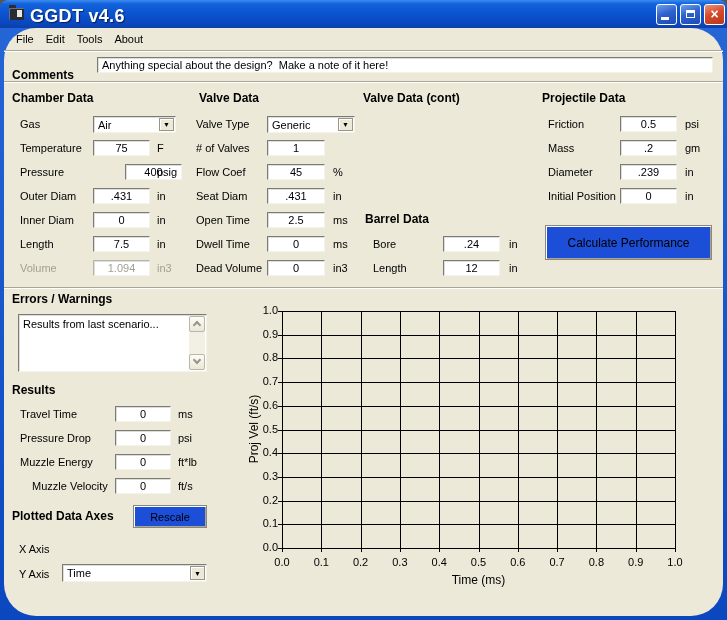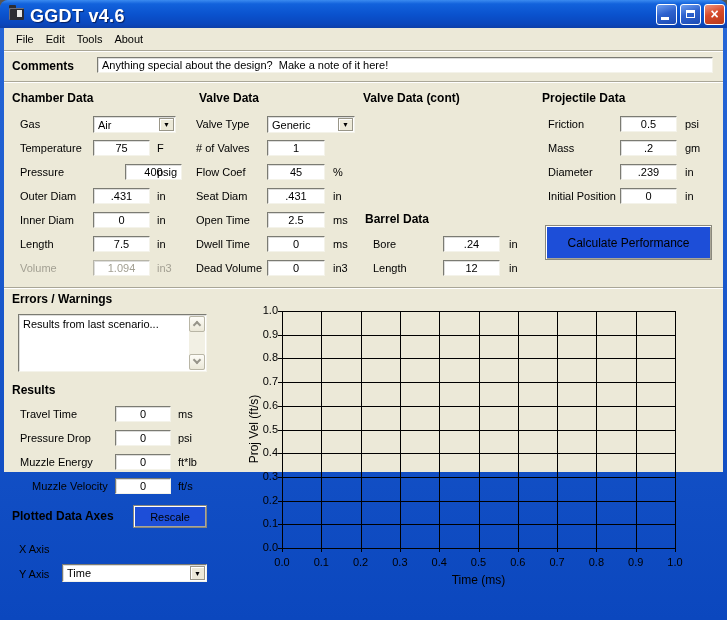--- a/index.html
+++ b/index.html
@@ -22,21 +22,21 @@
   .app-icon::after { content:""; position:absolute; right:2px; top:2px; width:5px; height:7px; background:#e8e8e8; }
   .title-text { position:absolute; left:30px; top:6px; color:#fff; font-size:18px; font-weight:bold;
     text-shadow:1px 1px 1px rgba(0,0,30,.6); letter-spacing:.3px; }
   .winbtn { position:absolute; top:4px; width:21px; height:21px; border:1px solid #fff; border-radius:3px;
     color:#fff; text-align:center; cursor:pointer; }
   .btn-min, .btn-max { background:linear-gradient(160deg,#70A0F0 0%, #2E62CE 45%, #1C4BB4 100%); }
   .btn-close { background:linear-gradient(160deg,#EE9480 0%, #D6492A 45%, #B83A1C 100%); font-size:14px; font-weight:bold; line-height:18px; }
   .btn-min { left:656px; } .btn-max { left:680px; } .btn-close { left:704px; }
   .glyph-min { position:absolute; left:4px; bottom:4px; width:8px; height:3px; background:#fff; }
   .glyph-max { position:absolute; left:5px; top:5px; width:9px; height:8px; border:1px solid #fff; border-top:3px solid #fff; }
-  .client { position:absolute; left:4px; top:28px; width:719px; height:444px; background:#ECE9D8; }
+  .client { position:absolute; left:4px; top:28px; width:719px; height:588px; background:#ECE9D8;border-radius:32px; }
 
   .menubar { position:absolute; left:0; top:0; width:719px; height:22px; display:flex; align-items:center; padding-left:6px; }
   .menu-item { font-size:11px; color:#000; padding:3px 6px; cursor:default; }
   .divider { position:absolute; left:0; width:719px; height:2px; border-top:1px solid #A9A697; border-bottom:1px solid #fff; }
 
   .hdr { position:absolute; font-size:12px; font-weight:bold; color:#000; white-space:nowrap; }
   .lbl { position:absolute; font-size:11px; color:#000; white-space:nowrap; }
   .unit { position:absolute; font-size:11px; color:#000; white-space:nowrap; }
   .inp {
     position:absolute; height:16px; background:#fff; font-family:"Liberation Sans",sans-serif;
@@ -98,21 +98,21 @@
   <div class="client">
 
     <div class="menubar">
       <span class="menu-item">File</span>
       <span class="menu-item">Edit</span>
       <span class="menu-item">Tools</span>
       <span class="menu-item">About</span>
     </div>
     <div class="divider" style="top:22px;"></div>
 
-    <div class="hdr" style="left:8px; top:31px;">Comments</div>
+    <div class="hdr" style="left:8px; top:40px;">Comments</div>
     <input class="inp wide" style="left: 93px; top: 29px; width: 616px;" value="Anything special about the design?  Make a note of it here!">
     <div class="divider" style="top:53px;"></div>
 
     <div class="hdr" style="left:8px; top:63px;">Chamber Data</div>
     <div class="lbl" style="left:16px; top:90px;">Gas</div>
     <div class="combo" style="left:89px; top:88px; width:83px;">
       <span class="combo-text">Air</span>
       <span class="combo-arrow">▼</span>
     </div>
     <div class="lbl" style="left:16px; top:114px;">Temperature</div>

